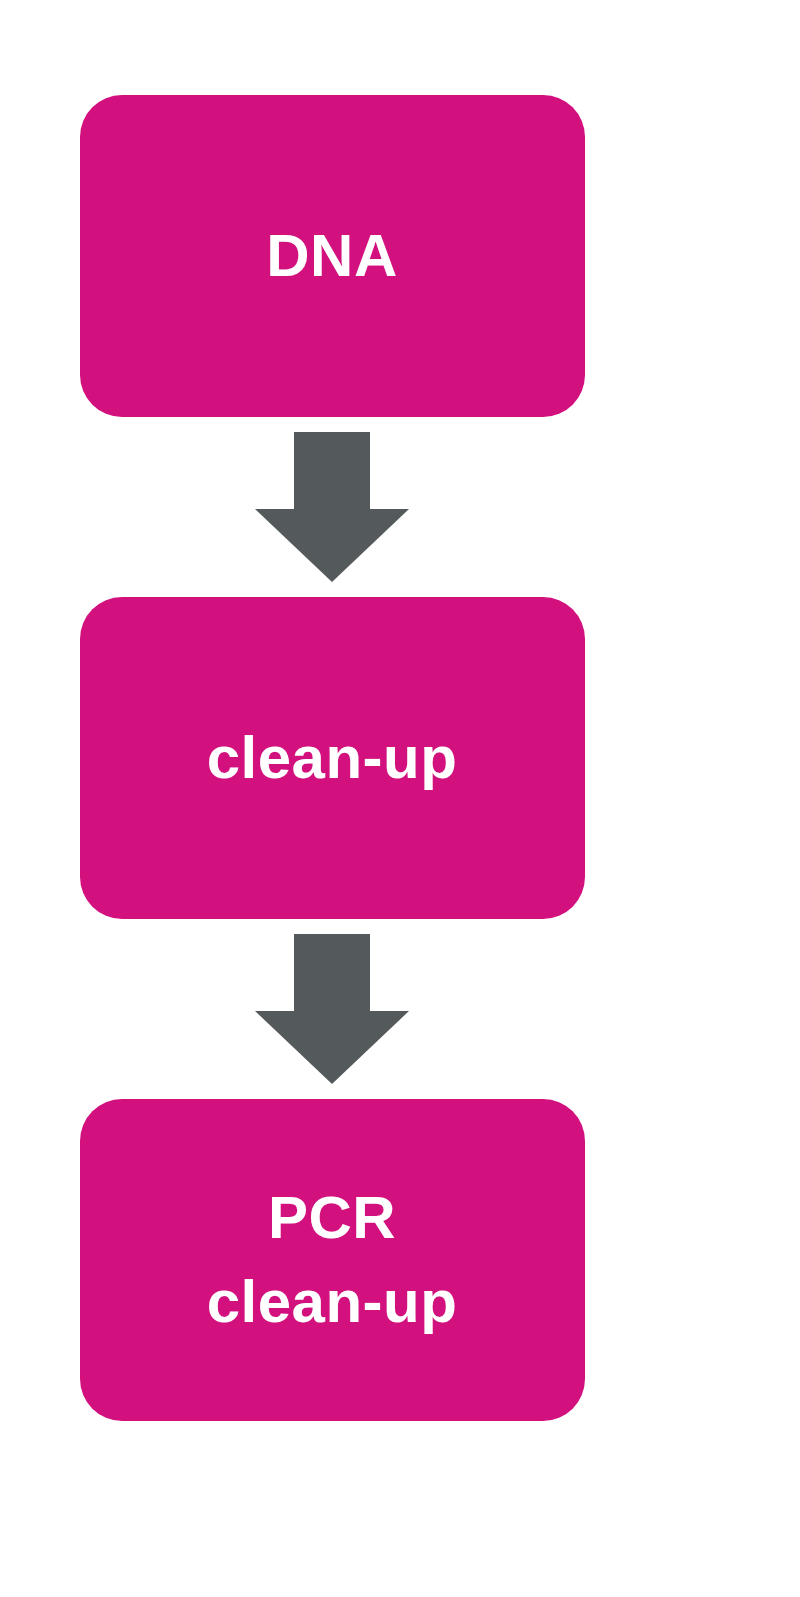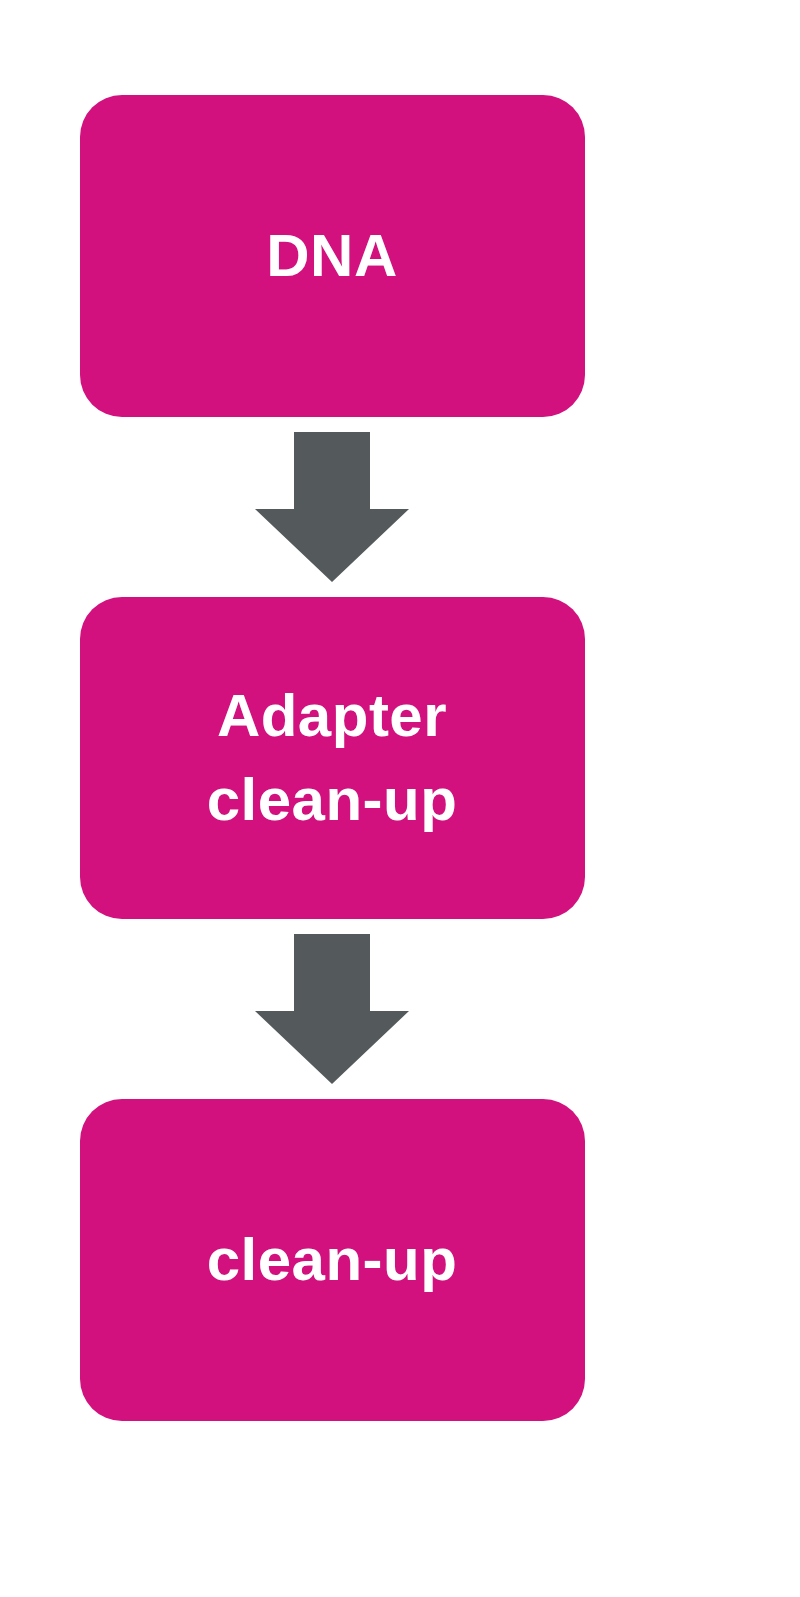--- a/index.html
+++ b/index.html
@@ -71,30 +71,30 @@
   </div>
 
   <div class="arrow-wrap">
     <svg viewBox="0 0 154 150" aria-hidden="true">
       <polygon class="arrow-shape" points="39,0 115,0 115,77 154,77 77,150 0,77 39,77"></polygon>
     </svg>
   </div>
 
   <div class="node">
     <div class="node-label">
-      <div>Adapter</div>
       <div>clean-up</div>
     </div>
   </div>
 
   <div class="arrow-wrap">
     <svg viewBox="0 0 154 150" aria-hidden="true">
       <polygon class="arrow-shape" points="39,0 115,0 115,77 154,77 77,150 0,77 39,77"></polygon>
     </svg>
   </div>
 
   <div class="node">
     <div class="node-label">
+      <div>PCR</div>
       <div>clean-up</div>
     </div>
   </div>
 
 </div>
 
 </body></html>

